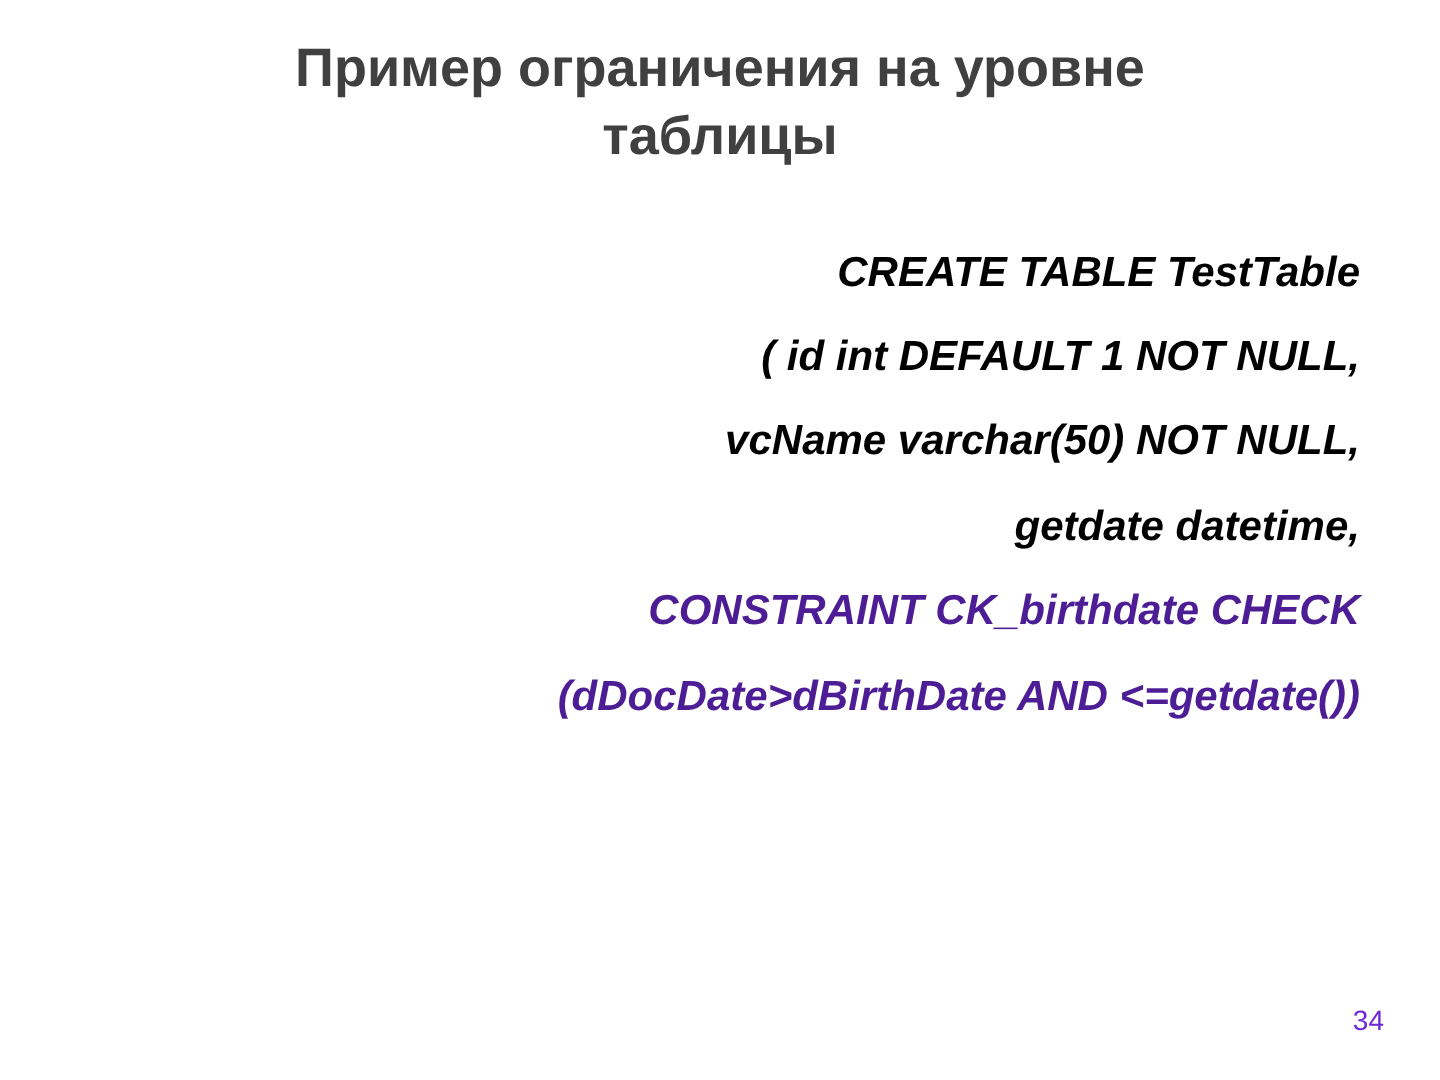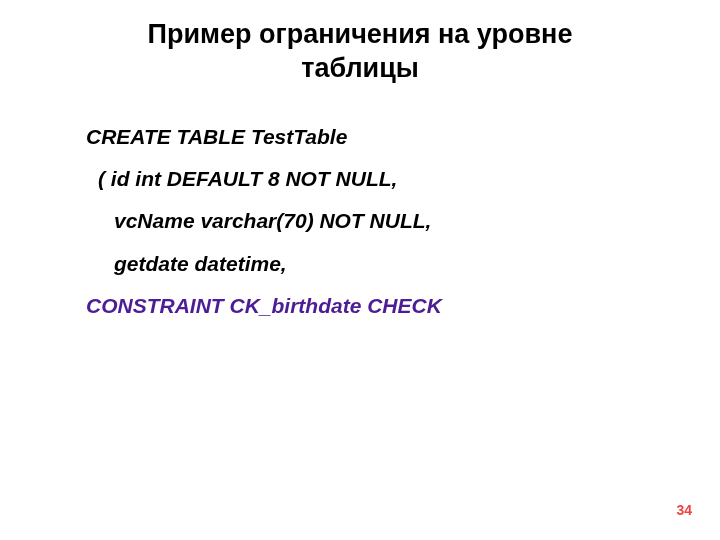--- a/index.html
+++ b/index.html
@@ -8,59 +8,61 @@
       height: 540px;
       background: #ffffff;
       font-family: Arial, Helvetica, sans-serif;
       position: relative;
       overflow: hidden;
     }
     .slide {
       padding: 18px 40px 0 40px;
     }
     .title {
-      color: #000000;
+      color: #404040;
       font-size: 27px;
       font-weight: bold;
       text-align: center;
       line-height: 1.25;
       margin: 0 60px 36px 60px;
     }
     .code-block {
       color: #000000;
       font-size: 21px;
       font-weight: bold;
       font-style: italic;
       line-height: 1.45;
       padding-left: 46px;
+      text-align: right;
     }
     .code-line {
       margin-bottom: 12px;
     }
     .indent-1 { padding-left: 12px; }
     .indent-2 { padding-left: 28px; }
     .red { color: #4c1d95; }
     .page-num {
       position: absolute;
       bottom: 22px;
       right: 28px;
       font-size: 14px;
-      color: #ef4444;
-      font-weight: bold;
+      color: #6d28d9;
+      font-weight: normal;
       font-style: normal;
     }
   </style>
 </head>
 <body>
 
 <div class="slide">
   <h1 class="title">Пример ограничения на уровне таблицы</h1>
 
   <div class="code-block">
     <div class="code-line">CREATE TABLE  TestTable</div>
-    <div class="code-line indent-1">( id int DEFAULT 8 NOT NULL,</div>
-    <div class="code-line indent-2">vcName varchar(70) NOT NULL,</div>
+    <div class="code-line indent-1">( id int DEFAULT 1 NOT NULL,</div>
+    <div class="code-line indent-2">vcName varchar(50) NOT NULL,</div>
     <div class="code-line indent-2">getdate datetime,</div>
     <div class="code-line red">CONSTRAINT CK_birthdate CHECK</div>
+    <div class="code-line red indent-1">(dDocDate&gt;dBirthDate AND &lt;=getdate())</div>
   </div>
 </div>
 
 <div class="page-num">34</div>
 
 </body></html>

